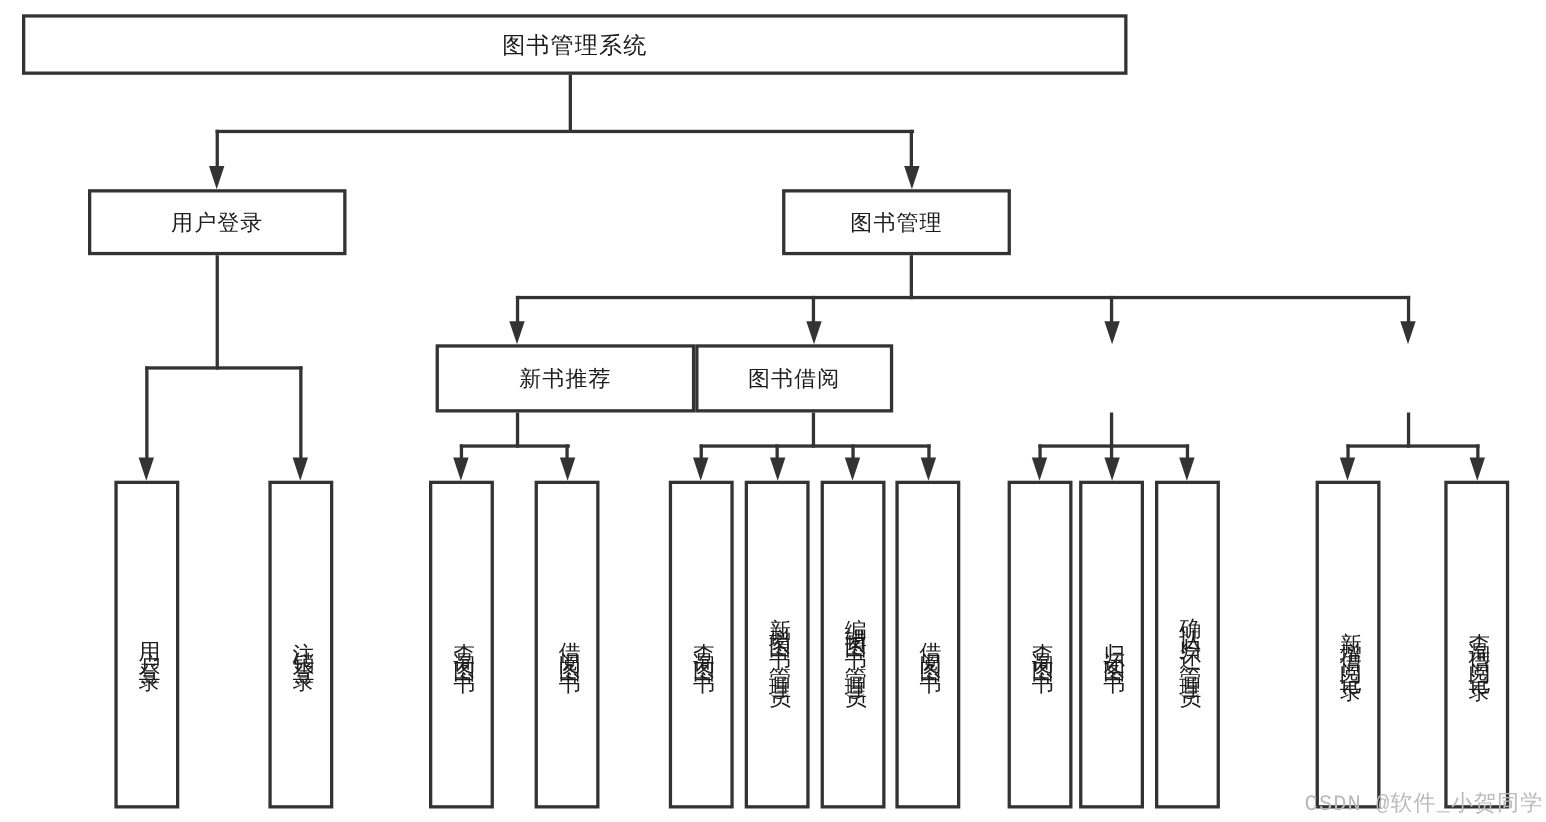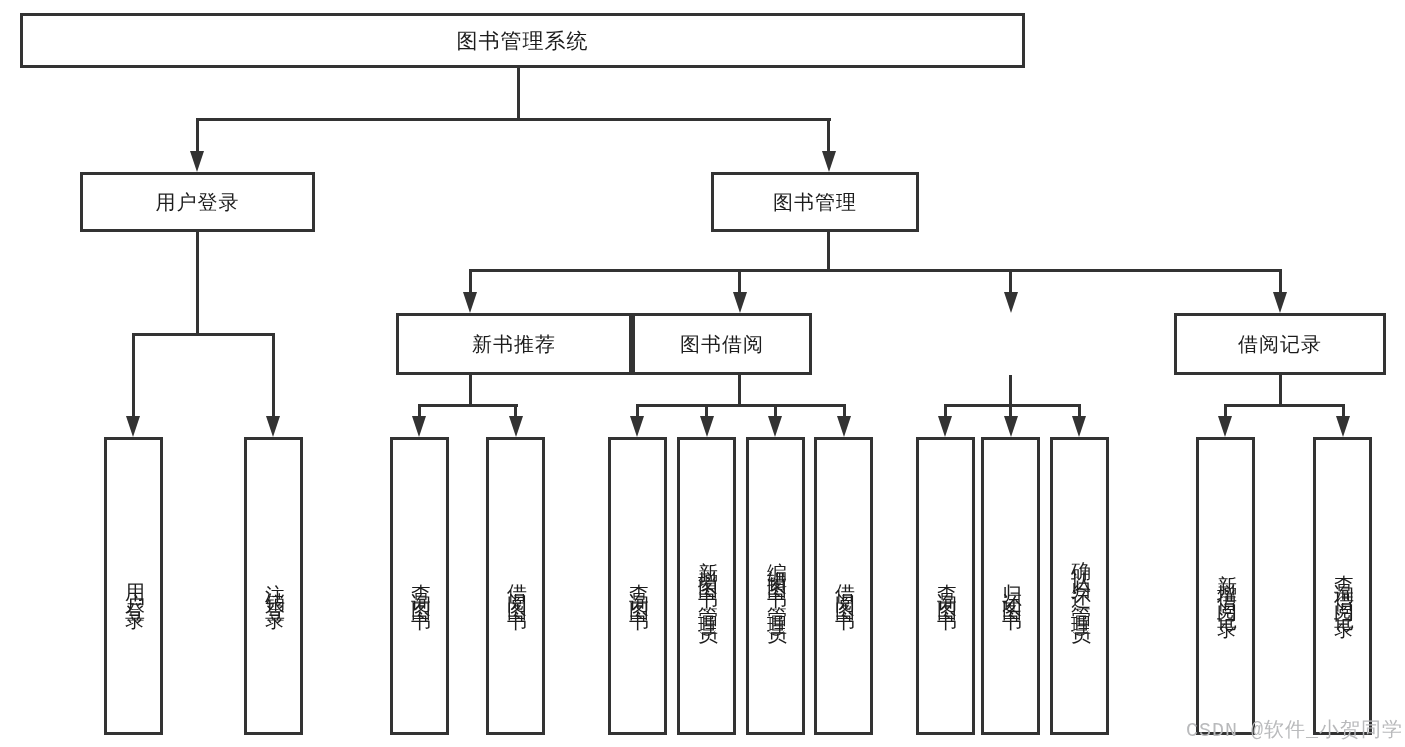--- a/index.html
+++ b/index.html
@@ -102,23 +102,20 @@
     <div class="vline" style="left:1279px;top:269px;height:24px;"></div>
     <div class="arrow" style="left:1273px;top:292px;"></div>
   </div>
 
   <div class="box lvl3" style="left:368px;width:236px;margin-left:28px;">
     <span>新书推荐</span>
   </div>
   <div class="box lvl3" style="left:632px;width:180px;">
     <span>图书借阅</span>
   </div>
-  <div class="box lvl3" style="left:1174px;width:212px;">
-    <span>借阅记录</span>
-  </div>
 
   <div>
     <div class="vline" style="left:469px;top:375px;height:32px;"></div>
     <div class="hline" style="left:418px;top:404px;width:100px;"></div>
     <div class="vline" style="left:418px;top:404px;height:13px;"></div>
     <div class="arrow" style="left:412px;top:416px;"></div>
     <div class="vline" style="left:514px;top:404px;height:13px;"></div>
     <div class="arrow" style="left:509px;top:416px;"></div>
   </div>
 

